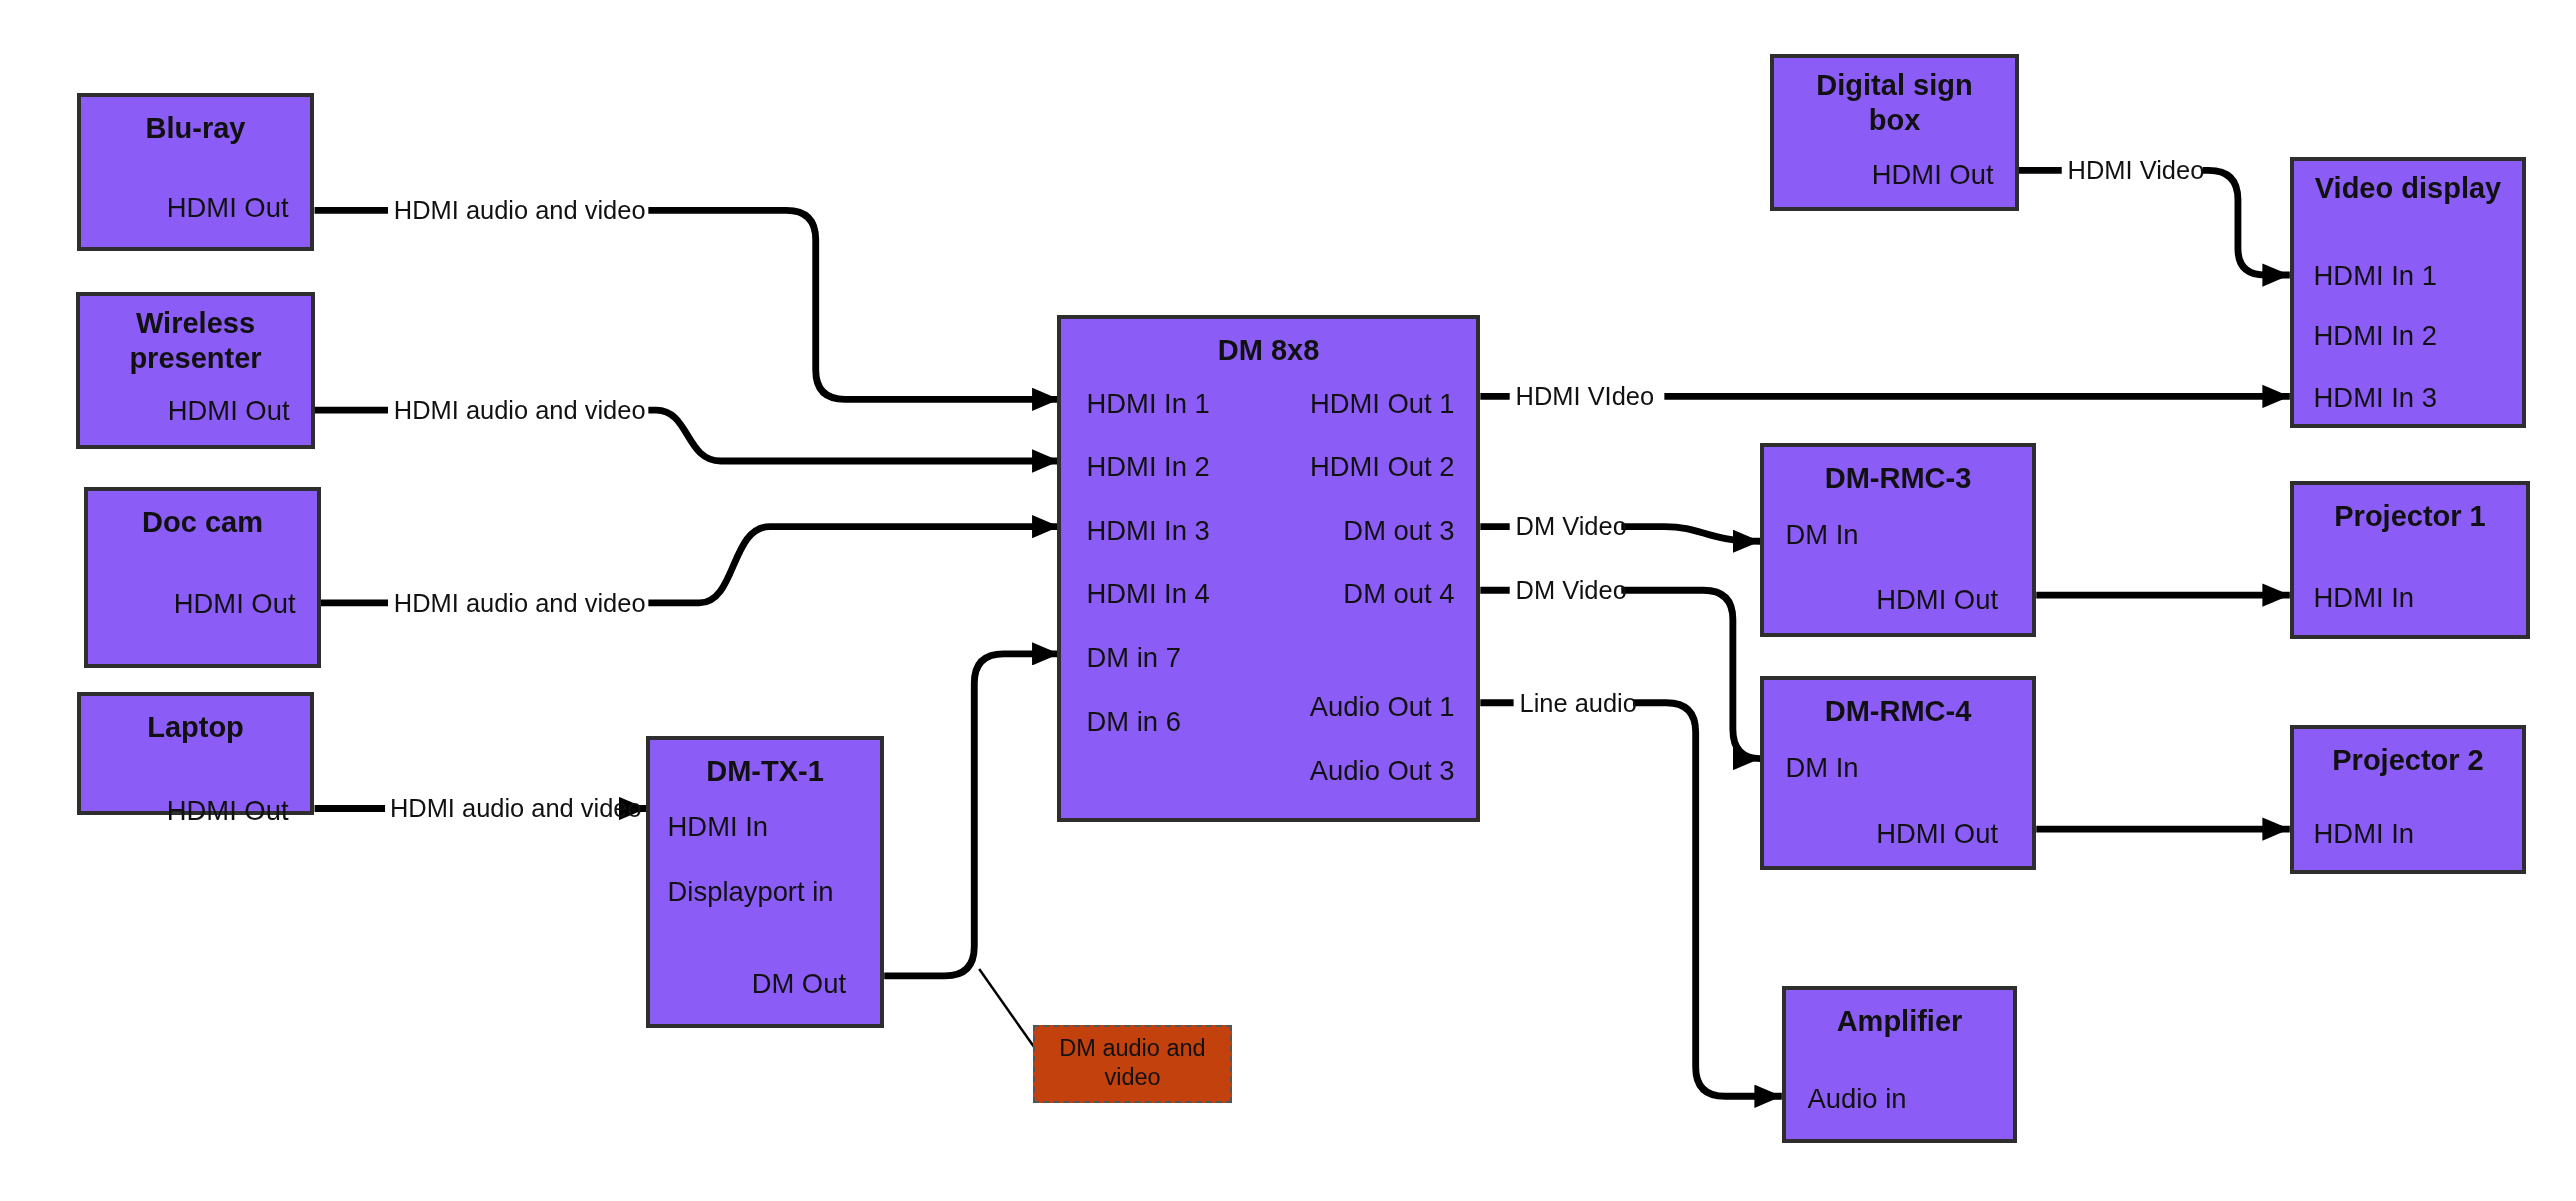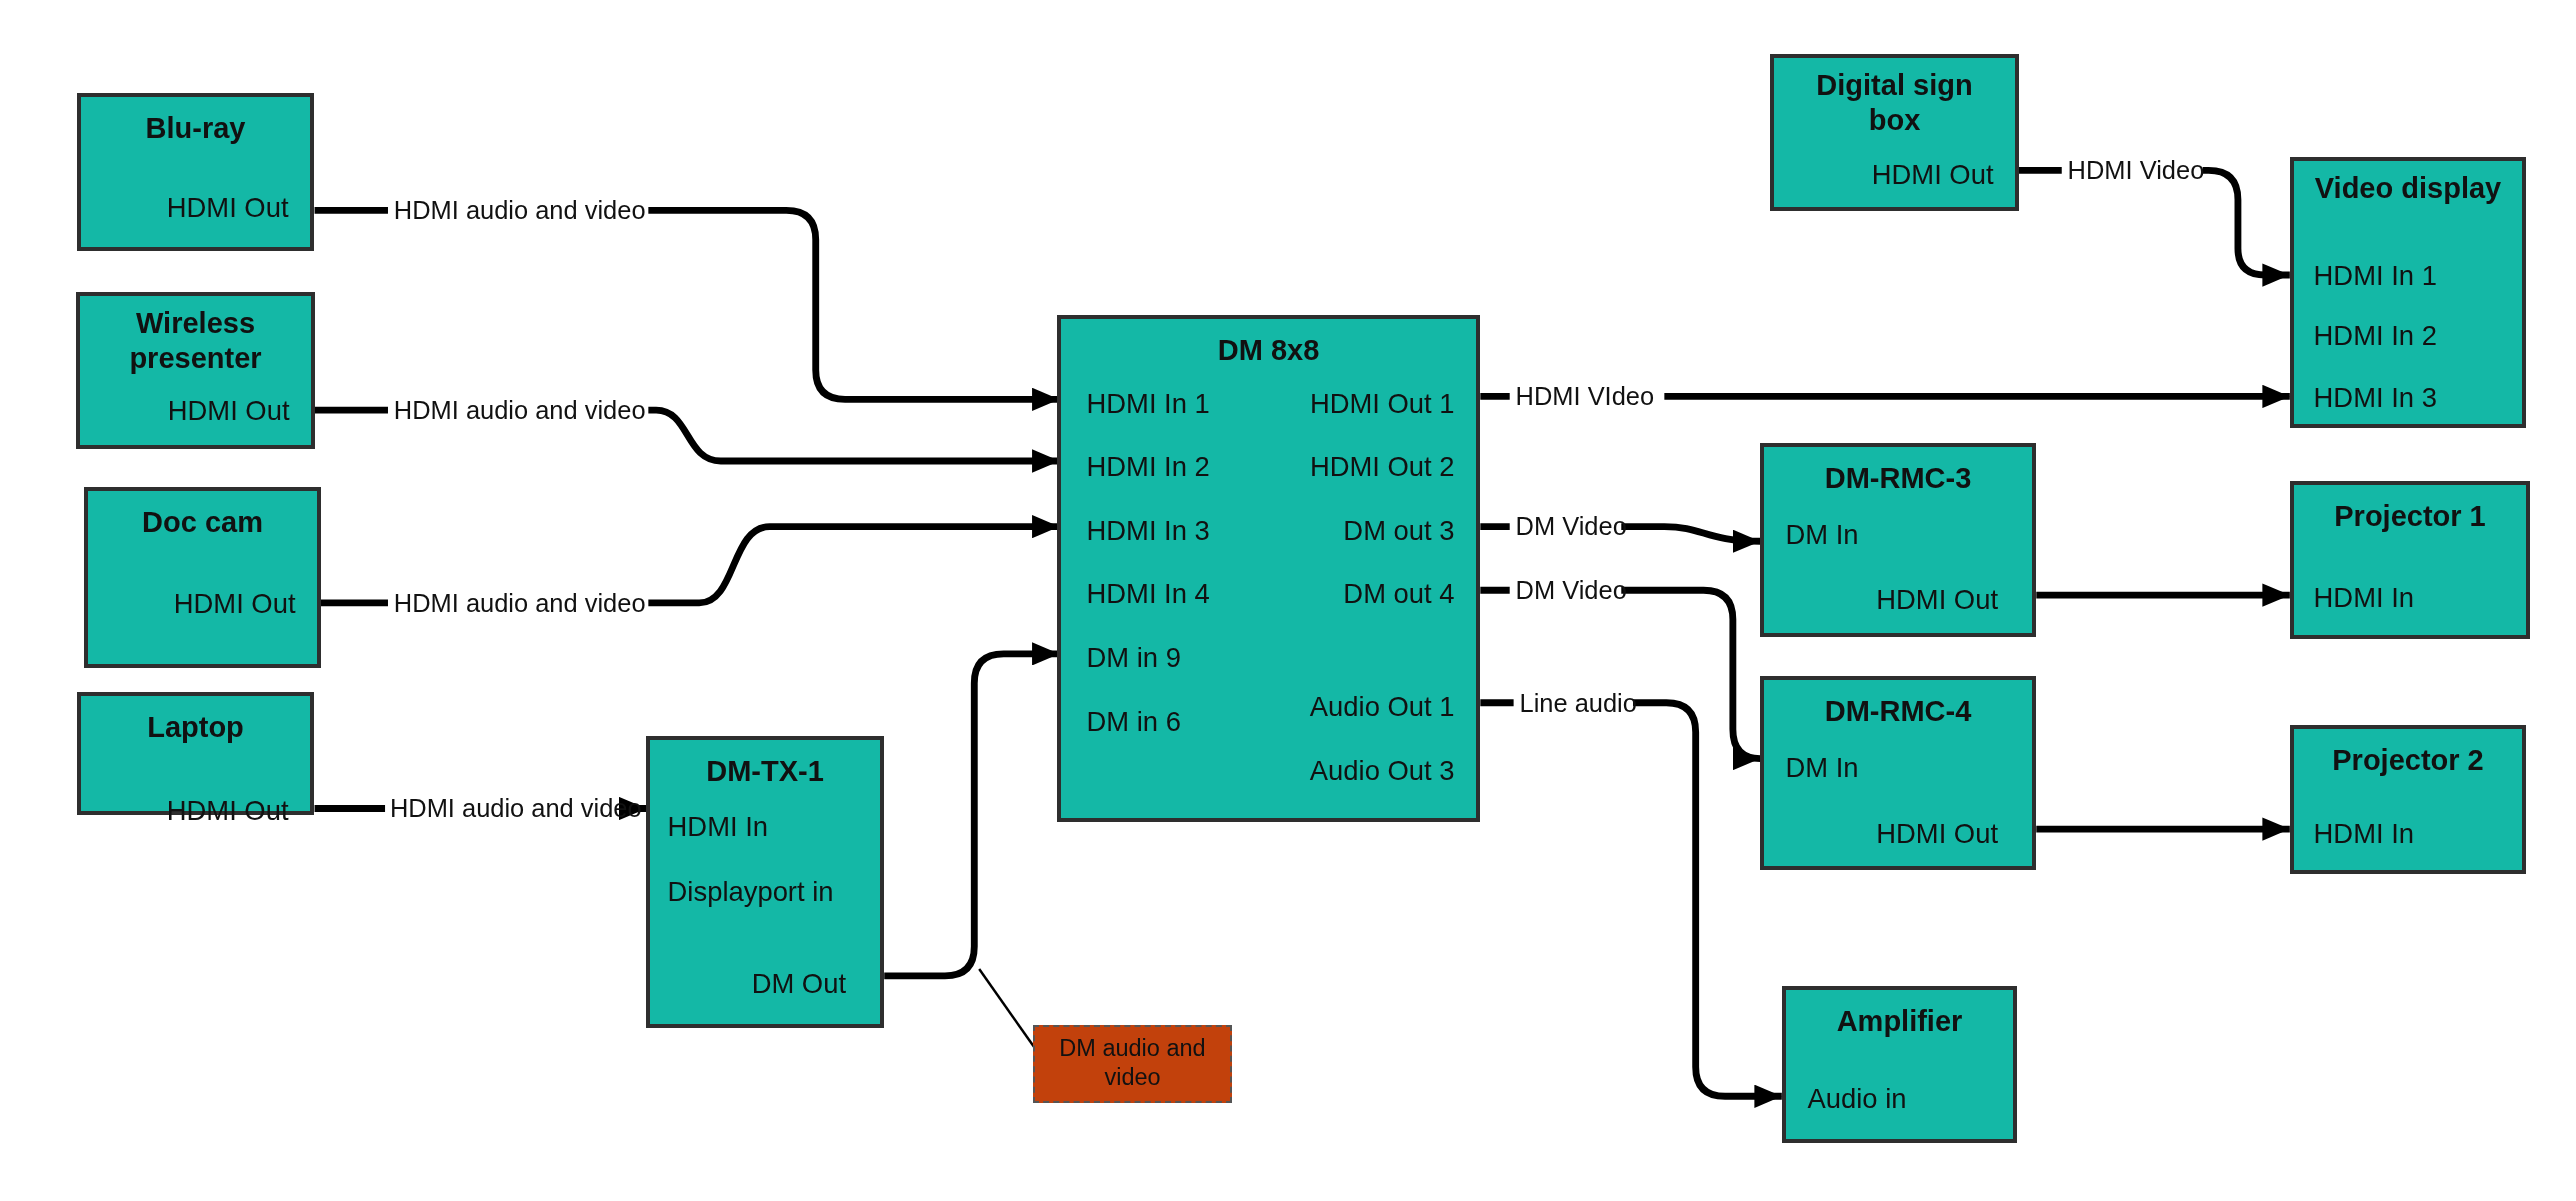--- a/index.html
+++ b/index.html
@@ -2,21 +2,21 @@
 <html><head>
 <meta charset="utf-8">
 <style>
   html,body{margin:0;padding:0;background:#ffffff;}
   .canvas{position:relative;width:2576px;height:1201px;background:#ffffff;overflow:hidden;
           font-family:"Liberation Sans", sans-serif;color:#111;}
   .wires{position:absolute;left:0;top:0;width:2576px;height:1201px;}
   .wire{fill:none;stroke:#000;stroke-width:7;}
   .callout-line{fill:none;stroke:#000;stroke-width:2.5;}
   .wire-label{font-family:"Liberation Sans", sans-serif;font-size:26px;fill:#111;}
-  .node{position:absolute;box-sizing:border-box;border:4.9px solid #2e2e2e;background:#14b8a6;}
+  .node{position:absolute;box-sizing:border-box;border:4.9px solid #2e2e2e;background:#8b5cf6;}
   .node-title{font-weight:bold;font-size:29px;line-height:35px;text-align:center;
               padding:13.7px 19.6px 0 19.6px;}
   .port{position:absolute;font-size:27.4px;line-height:33px;white-space:nowrap;}
   .note{position:absolute;box-sizing:border-box;border:2px dashed #555;background:#c2410c;
         font-size:23.5px;line-height:29px;text-align:center;padding:6.9px 11.7px;}
 </style>
 </head>
 <body>
 
 <div class="canvas">
@@ -80,21 +80,21 @@
     <div class="port" style="top:135px;left:17.6px;">Displayport in</div>
     <div class="port" style="top:227px;right:34px;">DM Out</div>
   </div>
 
   <div class="node" style="left:1057px;top:315px;width:423px;height:507px;">
     <div class="node-title">DM 8x8</div>
     <div class="port" style="top:68px;left:25.5px;">HDMI In 1</div>
     <div class="port" style="top:131px;left:25.5px;">HDMI In 2</div>
     <div class="port" style="top:195px;left:25.5px;">HDMI In 3</div>
     <div class="port" style="top:258px;left:25.5px;">HDMI In 4</div>
-    <div class="port" style="top:322px;left:25.5px;">DM in 9</div>
+    <div class="port" style="top:322px;left:25.5px;">DM in 7</div>
     <div class="port" style="top:386px;left:25.5px;">DM in 6</div>
     <div class="port" style="top:68px;right:21.5px;">HDMI Out 1</div>
     <div class="port" style="top:131px;right:21.5px;">HDMI Out 2</div>
     <div class="port" style="top:195px;right:21.5px;">DM out 3</div>
     <div class="port" style="top:258px;right:21.5px;">DM out 4</div>
     <div class="port" style="top:371px;right:21.5px;">Audio Out 1</div>
     <div class="port" style="top:435px;right:21.5px;">Audio Out 3</div>
   </div>
 
   <div class="node" style="left:1770px;top:54px;width:249px;height:157px;">

